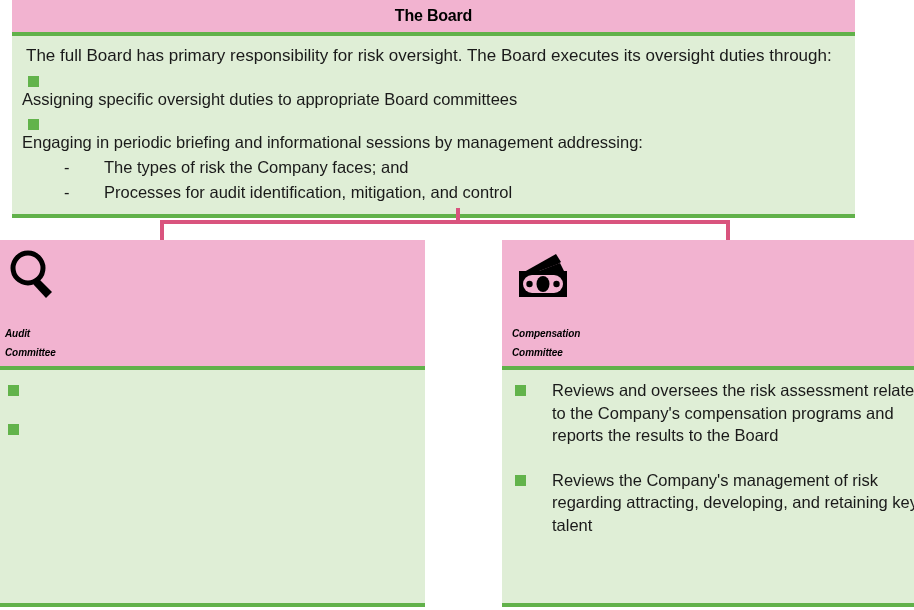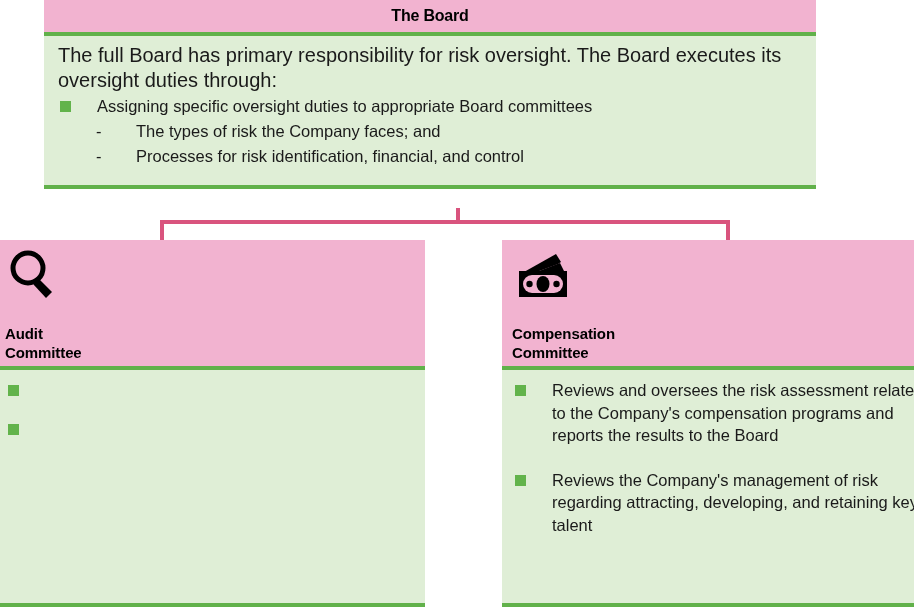--- a/index.html
+++ b/index.html
@@ -12,23 +12,23 @@
     height: 610px;
     position: relative;
     overflow: hidden;
     font-family: "Liberation Sans", sans-serif;
     -webkit-font-smoothing: antialiased;
   }
 
   
   #board-box {
     position: absolute;
-    left: 44px;
+    left: 12px;
     top: 0px;
-    width: 772px;
+    width: 843px;
     box-sizing: border-box;
   }
   .box-header {
     background: #f2b3d0;
     color: #000000;
     font-weight: bold;
     font-stretch: condensed;
     letter-spacing: -0.2px;
   }
   #board-header {
@@ -41,32 +41,33 @@
     background: #dfeed6;
     border-top: 4px solid #61b14a;
     border-bottom: 4px solid #61b14a;
     box-sizing: border-box;
   }
   #board-body {
     padding: 7px 10px 9px 10px;
     min-height: 157px;
   }
   .board-intro {
-    font-size: 20px;
+    font-size: 17px;
     line-height: 25px;
     color: #1a1a1a;
     margin: 0 0 1px 0;
     padding-left: 4px;
   }
   .bullet-row {
     display: flex;
     align-items: flex-start;
     font-size: 16.5px;
     line-height: 25px;
     color: #1a1a1a;
+    flex-direction: column;
   }
   .sq-bullet {
     width: 11px;
     height: 11px;
     background: #62b34b;
     flex: 0 0 11px;
     margin-top: 7px;
     margin-left: 6px;
     margin-right: 26px;
   }
@@ -121,26 +122,27 @@
   }
   .committee-icon {
     position: absolute;
     left: 10px;
     top: 7px;
   }
   .committee-title {
     position: absolute;
     left: 10px;
     bottom: 4px;
-    font-size: 15px;
+    font-size: 10px;
     font-weight: bold;
     font-stretch: condensed;
     line-height: 19px;
     color: #000000;
     letter-spacing: -0.1px;
+    font-style: italic;
   }
   .committee-body {
     background: #dfeed6;
     border-top: 4px solid #61b14a;
     border-bottom: 4px solid #61b14a;
     box-sizing: border-box;
     height: 241px;
     padding: 9px 6px 0 0;
     overflow: hidden;
   }
@@ -169,29 +171,33 @@
 <div id="board-box">
   <div id="board-header" class="box-header">The Board</div>
   <div id="board-body" class="box-body">
     <p class="board-intro">The full Board has primary responsibility for risk oversight. The Board executes its oversight duties through:</p>
 
     <div class="bullet-row">
       <span class="sq-bullet"></span>
       <span class="bullet-text">Assigning specific oversight duties to appropriate Board committees</span>
     </div>
 
+    <div class="bullet-row">
+      <span class="sq-bullet"></span>
+      <span class="bullet-text">Engaging in periodic briefing and informational sessions by management addressing:</span>
+    </div>
 
     <div class="dash-row">
       <span class="dash-mark">-</span>
       <span class="bullet-text">The types of risk the Company faces; and</span>
     </div>
 
     <div class="dash-row">
       <span class="dash-mark">-</span>
-      <span class="bullet-text">Processes for risk identification, financial, and control</span>
+      <span class="bullet-text">Processes for audit identification, mitigation, and control</span>
     </div>
   </div>
 </div>
 
 <svg id="connector" viewBox="0 0 914 50" width="914" height="50">
 
   <rect x="456" y="8" width="4" height="16" fill="#d9547e"></rect>
 
   <rect x="160" y="20" width="570" height="4" fill="#d9547e"></rect>
 

